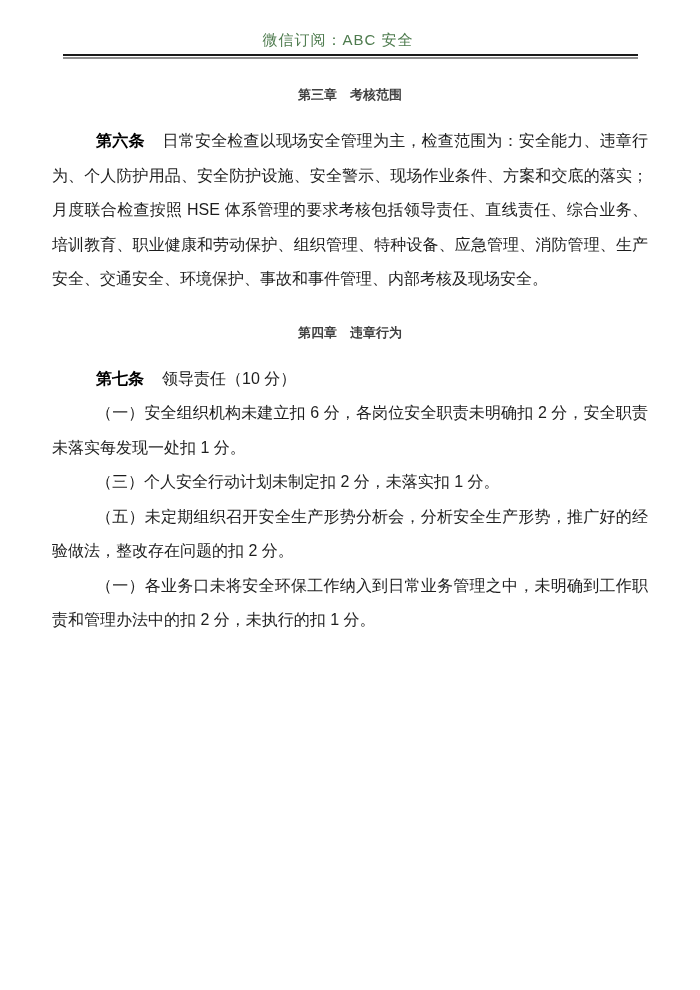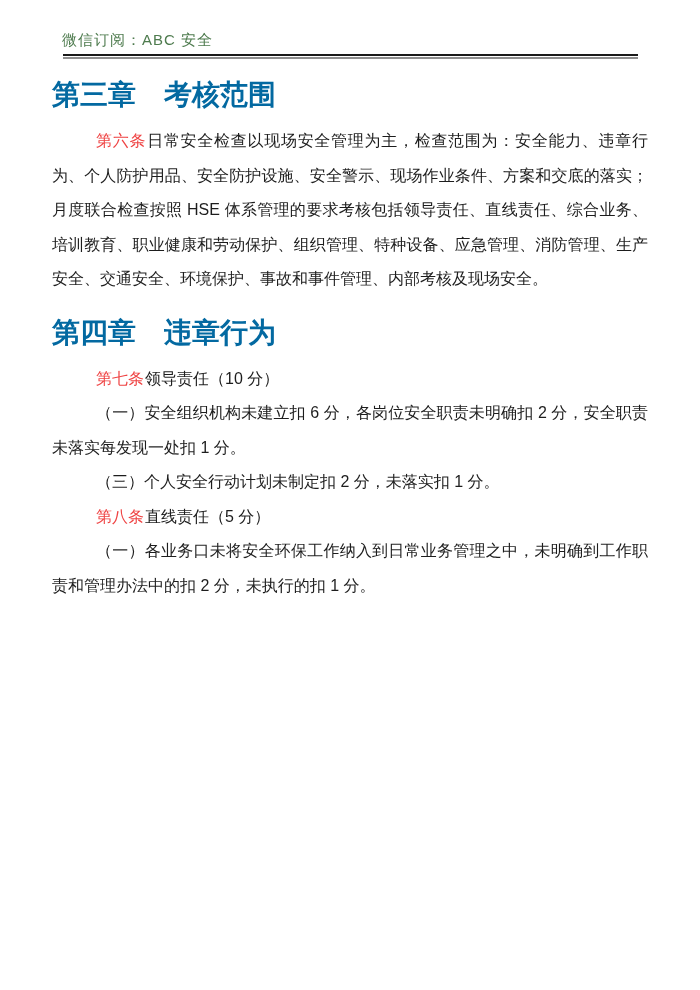--- a/index.html
+++ b/index.html
@@ -13,21 +13,21 @@
     height: 990px;
     margin: 0 auto;
     background: #ffffff;
     font-family: "Liberation Sans", "DejaVu Sans", sans-serif;
     color: #1d1d1d;
     overflow: hidden;
     box-sizing: border-box;
   }
   .page-header {
     padding: 30px 86px 4px 62px;
-    text-align: left;
+    text-align: center;
   }
   .watermark {
     font-size: 15px;
     line-height: 20px;
     color: #4e7b4e;
     letter-spacing: 1px;
   }
   .header-divider {
     margin: 0 62px 0 63px;
   }
@@ -41,37 +41,38 @@
   }
   .rule-gray {
     height: 2px;
     background: #8f8f8f;
   }
   .doc-body {
     padding: 0 52px;
   }
   .chapter-title {
     margin: 21px 0 14px 0;
-    font-size: 28px;
+    font-size: 13px;
     line-height: 30px;
     font-weight: bold;
-    color: #0369a1;
+    text-align: center;
+    color: #404040;
   }
   .para {
     margin: 0;
     font-size: 16px;
     line-height: 34.5px;
     text-align: justify;
     text-indent: 44px;
     color: #1d1d1d;
   }
   .article-label {
-    font-weight: normal;
-    margin-right: 1px;
-    color: #ef4444;
+    font-weight: bold;
+    margin-right: 18px;
+    color: #000000;
   }
   .article-heading {
     margin: 0;
     font-size: 16px;
     line-height: 34.5px;
     text-indent: 44px;
     color: #1d1d1d;
   }
 </style>
 </head>
@@ -94,20 +95,20 @@
     <h1 class="chapter-title">第三章　考核范围</h1>
 
     <p class="para"><span class="article-label">第六条</span><span>日常安全检查以现场安全管理为主，检查范围为：安全能力、违章行为、个人防护用品、安全防护设施、安全警示、现场作业条件、方案和交底的落实；月度联合检查按照 HSE 体系管理的要求考核包括领导责任、直线责任、综合业务、培训教育、职业健康和劳动保护、组织管理、特种设备、应急管理、消防管理、生产安全、交通安全、环境保护、事故和事件管理、内部考核及现场安全。</span></p>
 
     <h1 class="chapter-title">第四章　违章行为</h1>
 
     <p class="article-heading"><span class="article-label">第七条</span><span>领导责任（10 分）</span></p>
 
     <p class="para">（一）安全组织机构未建立扣 6 分，各岗位安全职责未明确扣 2 分，安全职责未落实每发现一处扣 1 分。</p>
     <p class="para">（三）个人安全行动计划未制定扣 2 分，未落实扣 1 分。</p>
+    <p class="para">（五）未定期组织召开安全生产形势分析会，分析安全生产形势，推广好的经验做法，整改存在问题的扣 2 分。</p>
 
-    <p class="article-heading"><span class="article-label">第八条</span><span>直线责任（5 分）</span></p>
 
     <p class="para">（一）各业务口未将安全环保工作纳入到日常业务管理之中，未明确到工作职责和管理办法中的扣 2 分，未执行的扣 1 分。</p>
 
   </div>
 
 </div>
 
 </body></html>

